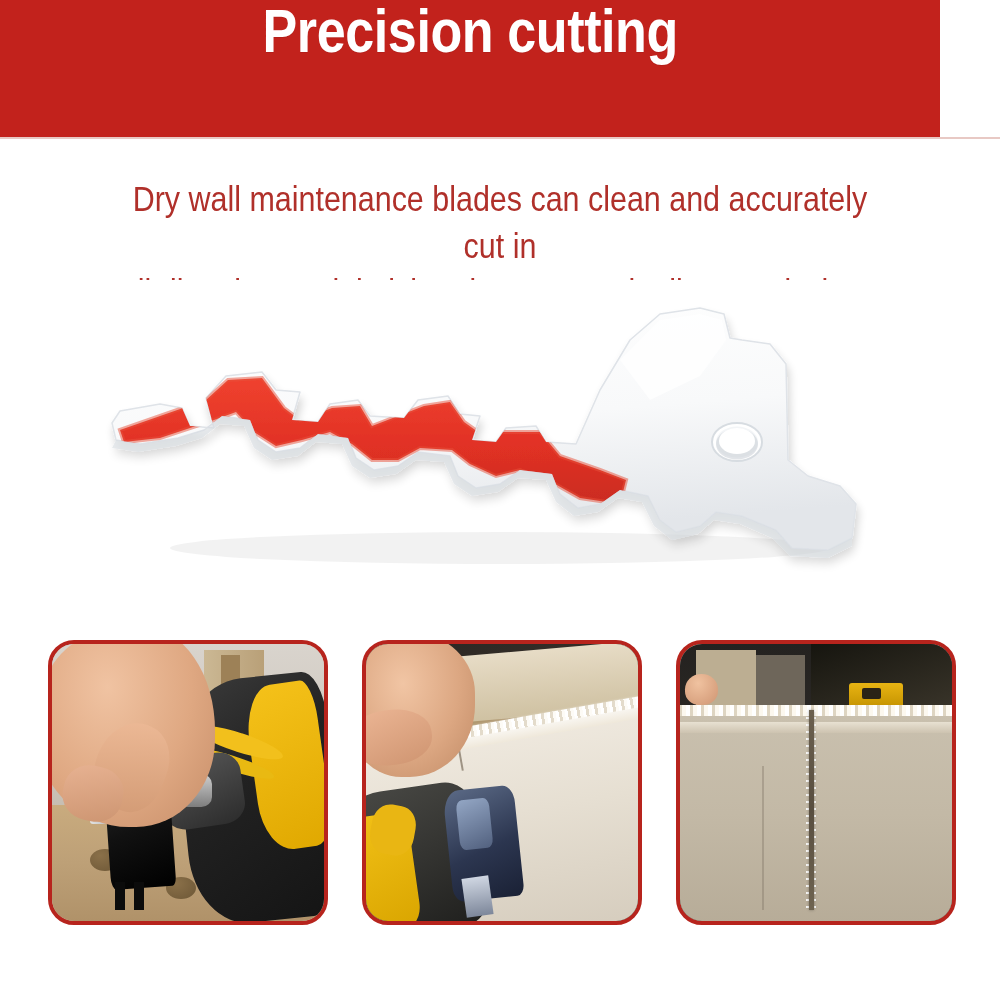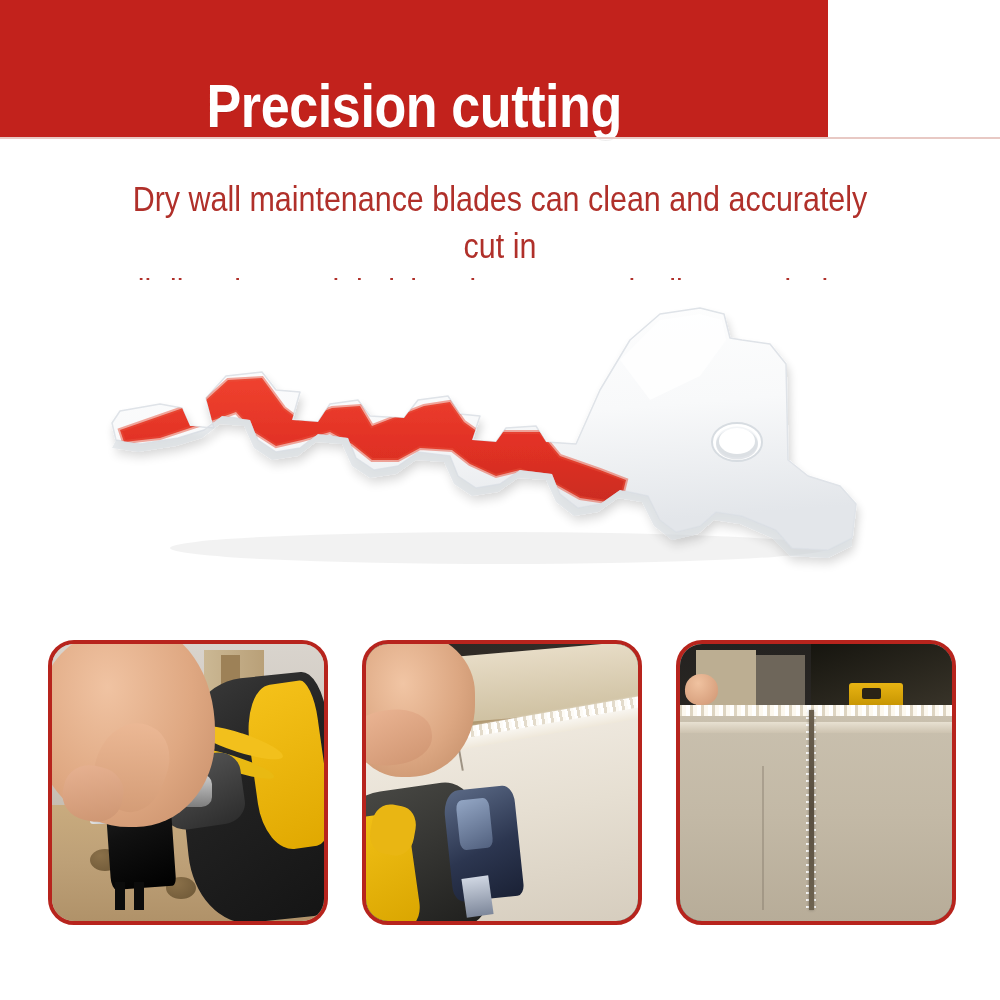--- a/index.html
+++ b/index.html
@@ -6,23 +6,23 @@
   body{
     width:1000px;height:1000px;
     background:#ffffff;
     font-family:"Liberation Sans", sans-serif;
     overflow:hidden;
   }
   .page{position:relative;width:1000px;height:1000px;background:#fff;}
 
   
   .banner{
-    position:absolute;left:0;top:0;width:828px;height:137px;
+    position:absolute;left:0;top:0;width:940px;height:137px;
     background:#c2221c;
-    display:flex;align-items:flex-end;justify-content:center;
+    display:flex;align-items:flex-start;justify-content:center;
   }
   .banner-title{
     color:#ffffff;
     font-family:"Liberation Sans", sans-serif;
     font-weight:700;
     font-size:62px;
     letter-spacing:-0.5px;
     transform:scaleX(.84);
     transform-origin:center;
     white-space:nowrap;

